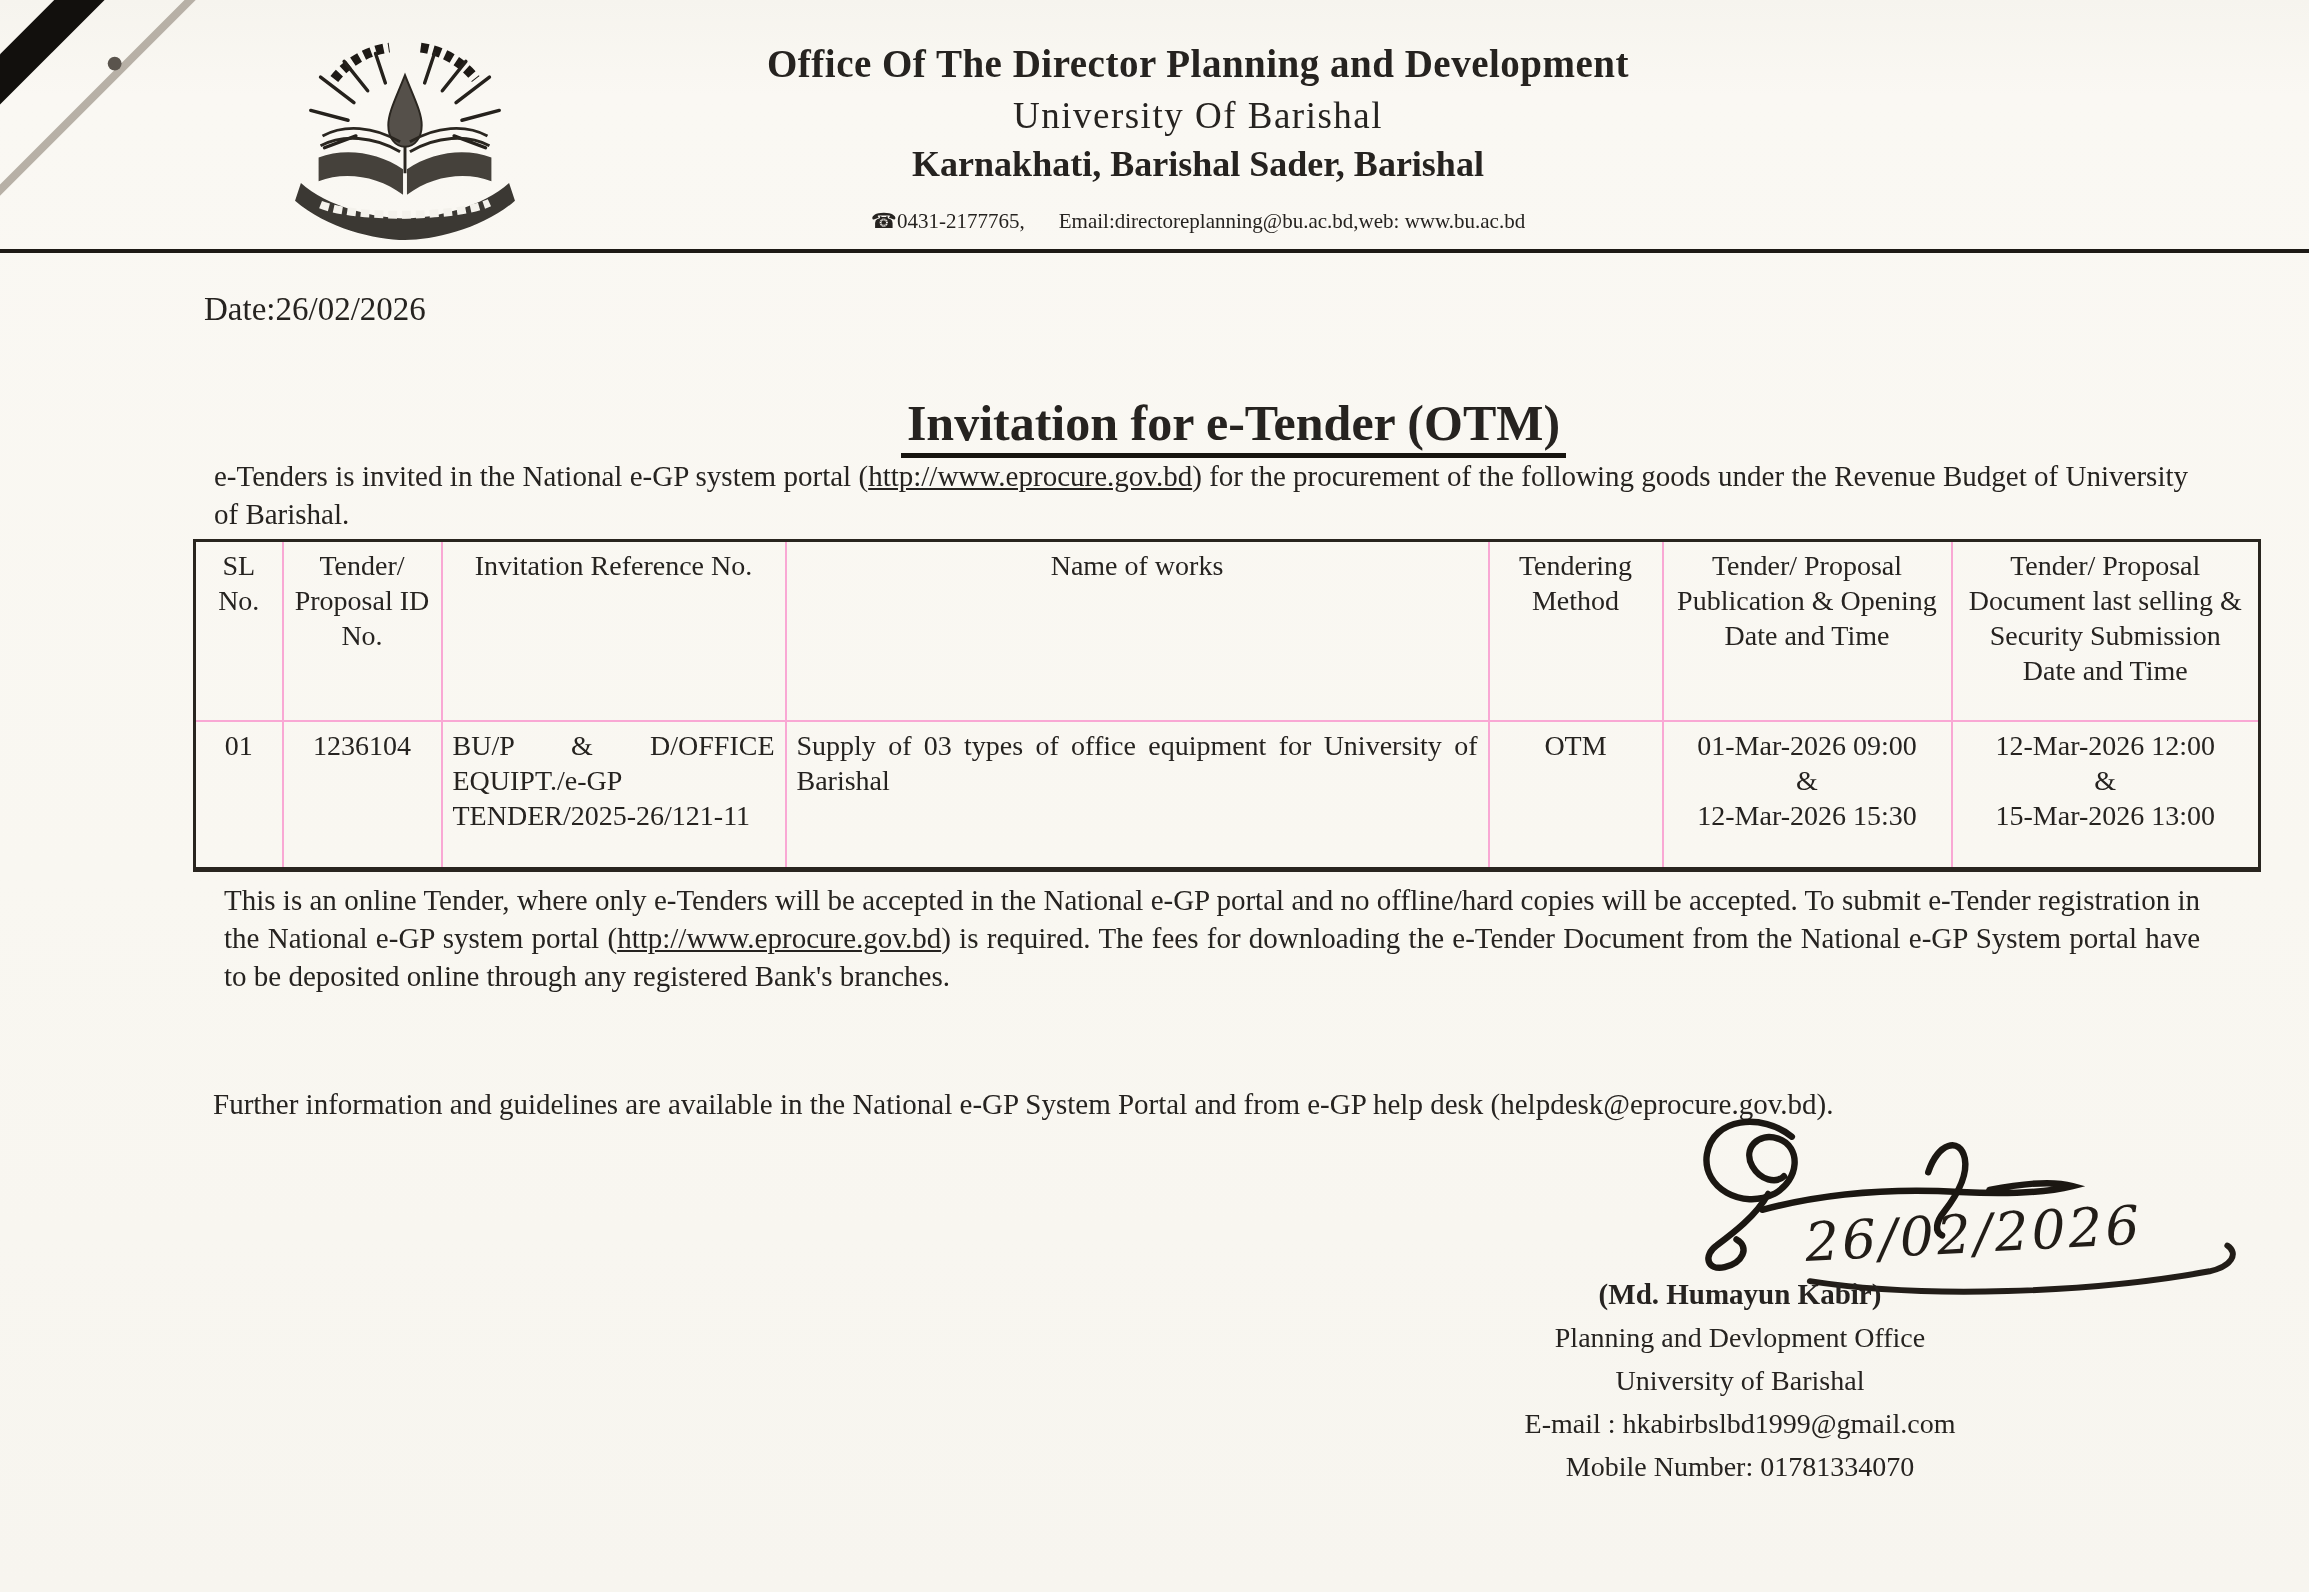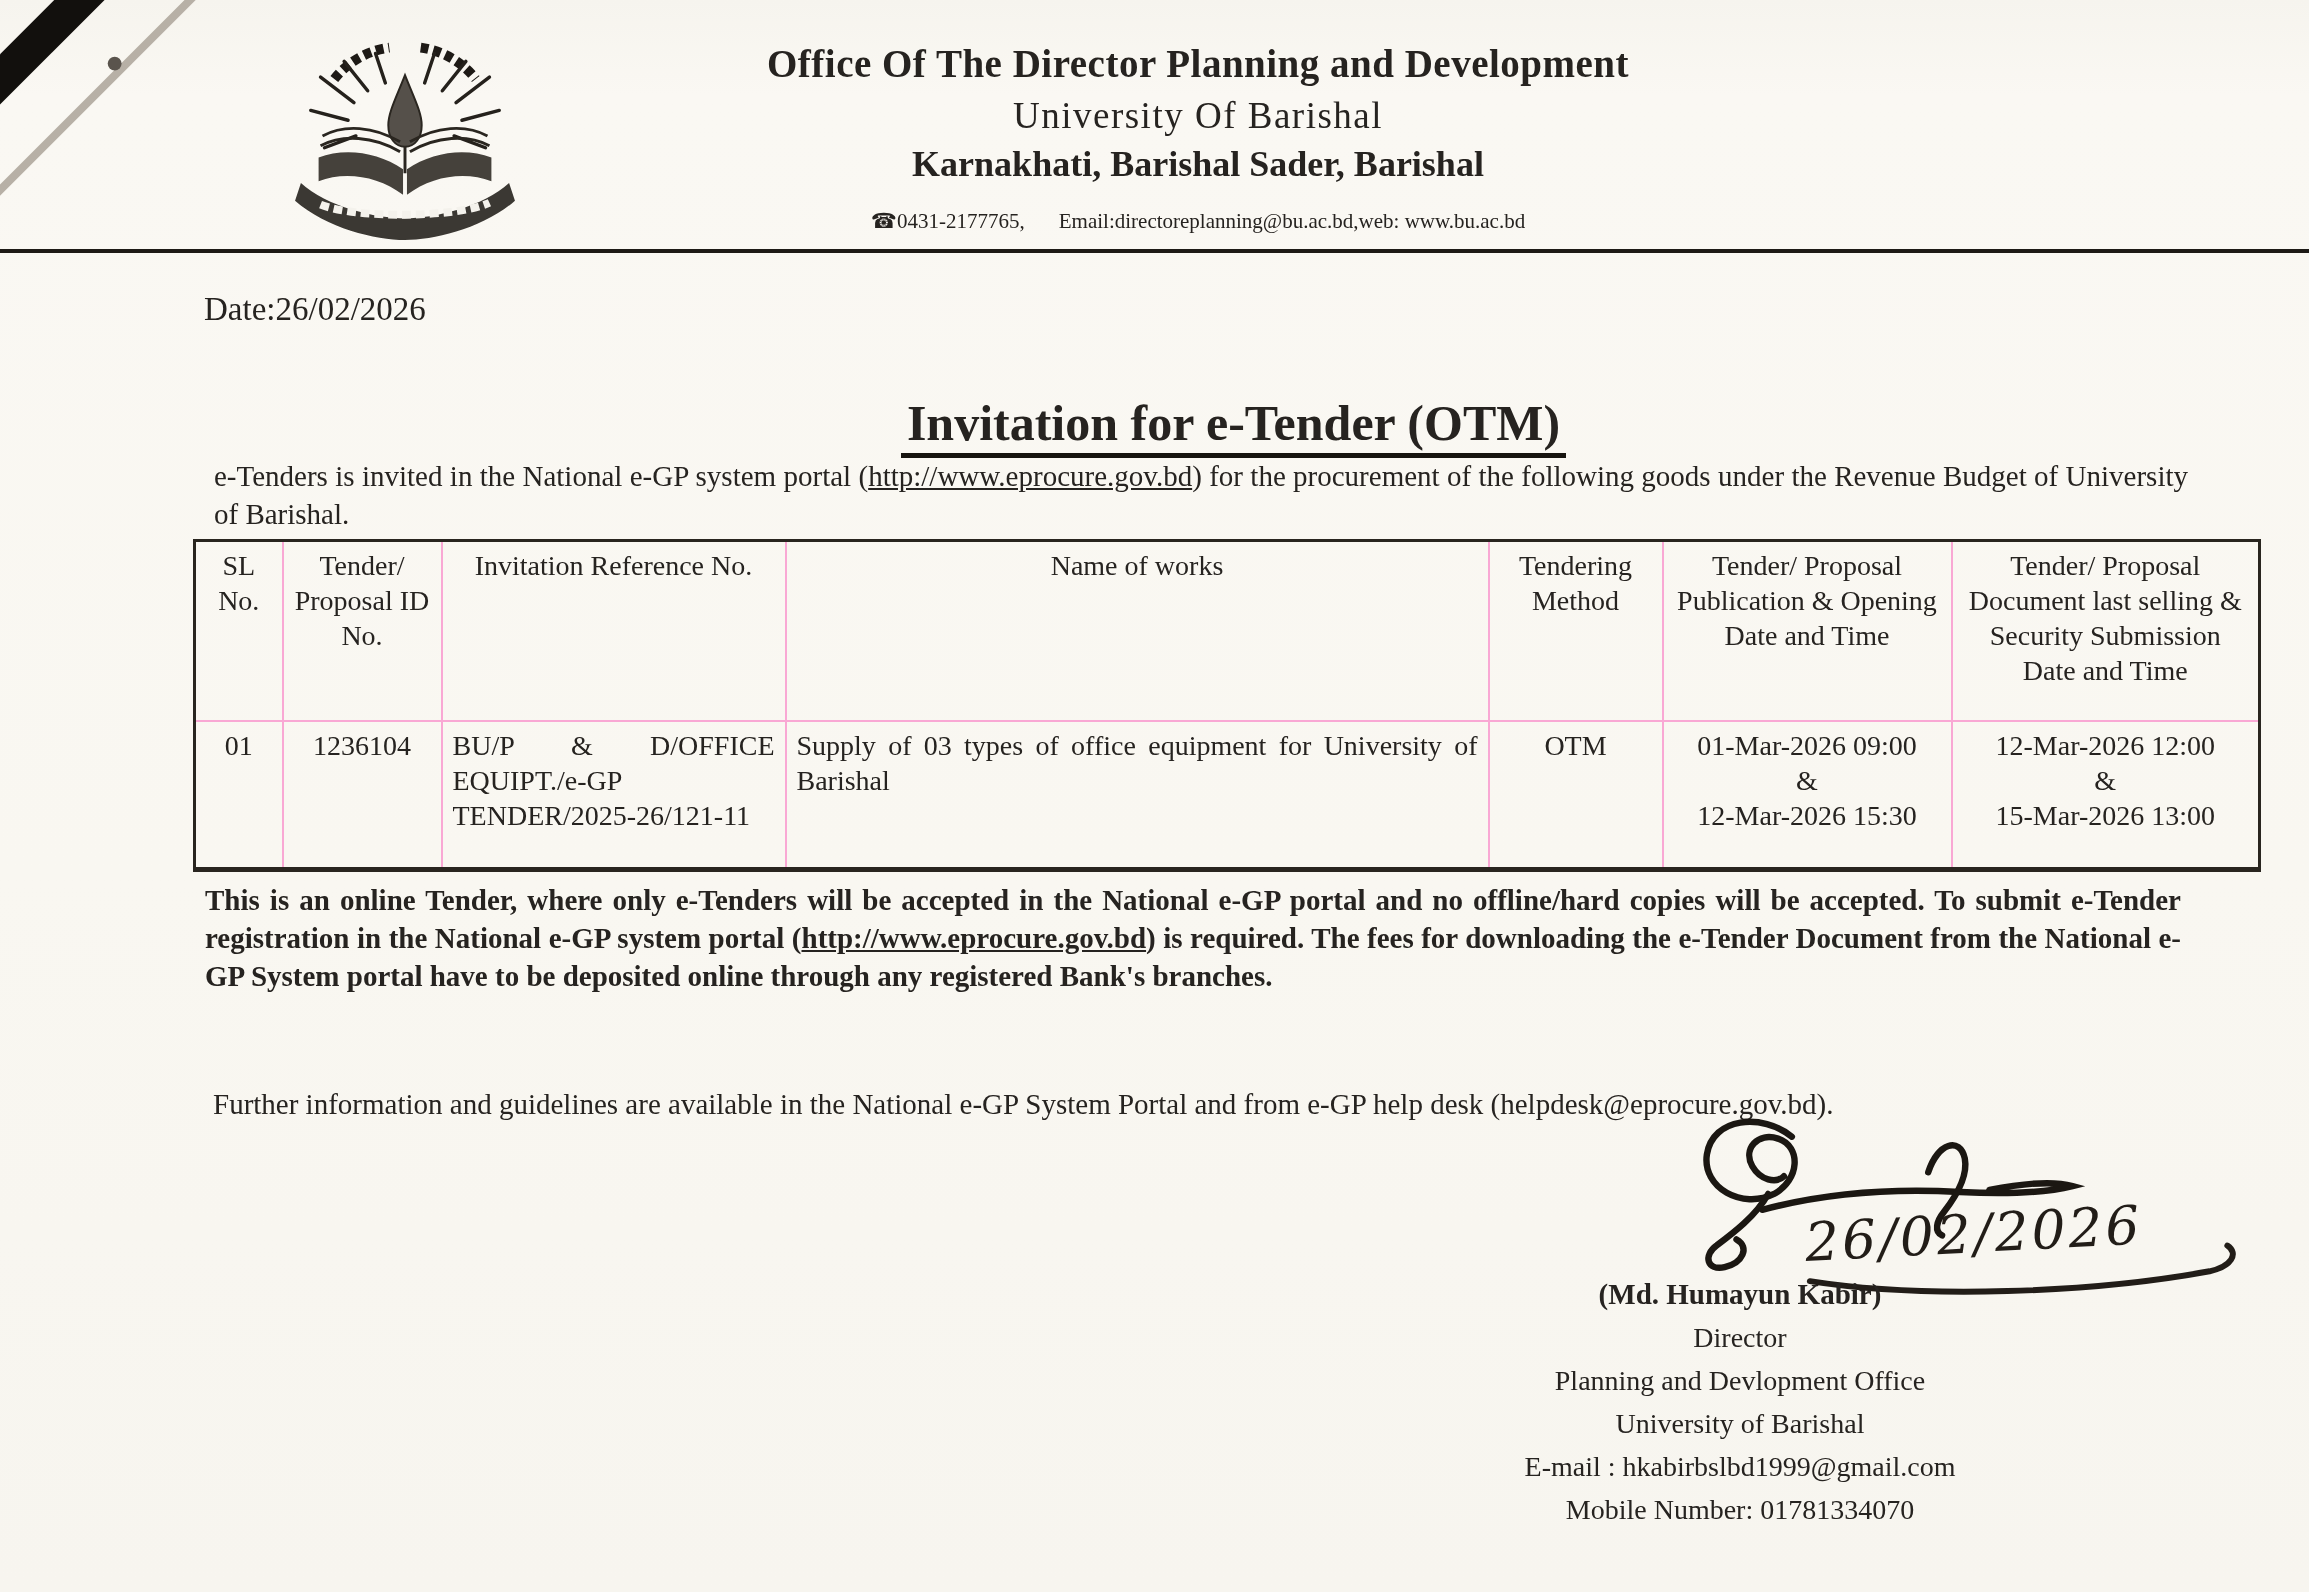--- a/index.html
+++ b/index.html
@@ -19,21 +19,21 @@
   .contact-line .gap{display:inline-block;width:34px;}
   .rule{position:absolute;left:0;top:249px;width:2310px;height:4px;background:#1d1a16;}
   
   .memo-row{position:absolute;left:204px;top:291px;width:1970px;display:flex;justify-content:space-between;font-size:33px;}
   
   .title-wrap{position:absolute;left:158px;top:394px;width:2151px;text-align:center;}
   .doc-title{display:inline-block;font-size:50px;font-weight:bold;border-bottom:5px solid #17140f;padding:0 6px 1px 6px;}
   
   .body-text{font-size:29px;line-height:38px;margin:0;}
   .intro{position:absolute;left:214px;top:457px;width:1974px;text-align:justify;}
-  .para1{position:absolute;left:205px;top:881px;width:1976px;text-align:justify;font-weight:bold;}
+  .para1{position:absolute;left:224px;top:881px;width:1976px;text-align:justify;}
   .para2{position:absolute;left:213px;top:1038px;width:1976px;margin-top:47px;}
   .u{text-decoration:underline;}
   
   table.tender{position:absolute;left:193px;top:539px;width:2065px;border-collapse:collapse;table-layout:fixed;font-size:28px;line-height:35px;border:3px solid #29251f;}
   table.tender td,table.tender th{border:2px solid #f9a8d4;vertical-align:top;padding:6px 10px;font-weight:normal;}
   table.tender tr.hdr{height:180px;}
   table.tender tr.datarow{height:149px;}
   th.center,td.center{text-align:center;}
   td.justify{text-align:justify;}
   table.tender{border-bottom-width:5px;}
@@ -151,21 +151,20 @@
   </g>
 </svg>
 
 <svg class="date-svg" viewBox="0 0 470 130">
   <text x="12" y="64" font-size="54" font-style="italic" letter-spacing="3" fill="#221d18" font-family="DejaVu Serif, Liberation Serif, serif" transform="rotate(-3 235 65)">26/02/2026</text>
   <path d="M 16 96 C 130 114 300 108 420 86 C 442 81 450 68 438 60" fill="none" stroke="#221d18" stroke-width="6" stroke-linecap="round"></path>
 </svg>
 
 <div class="sig-block">
   <div class="sig-name">(Md. Humayun Kabir)</div>
-  <div>Director</div>
   <div>Planning and Devlopment Office</div>
   <div>University of Barishal</div>
   <div>E-mail : hkabirbslbd1999@gmail.com</div>
   <div>Mobile Number: 01781334070</div>
 </div>
 
 <svg class="corner-artifact" viewBox="0 0 260 230">
   <line x1="-28" y1="108" x2="112" y2="-32" stroke="#12100d" stroke-width="36"></line>
   <line x1="-4" y1="196" x2="196" y2="-4" stroke="#b7b0a6" stroke-width="8"></line>
   <circle cx="116" cy="64" r="7" fill="#5a544d"></circle>

